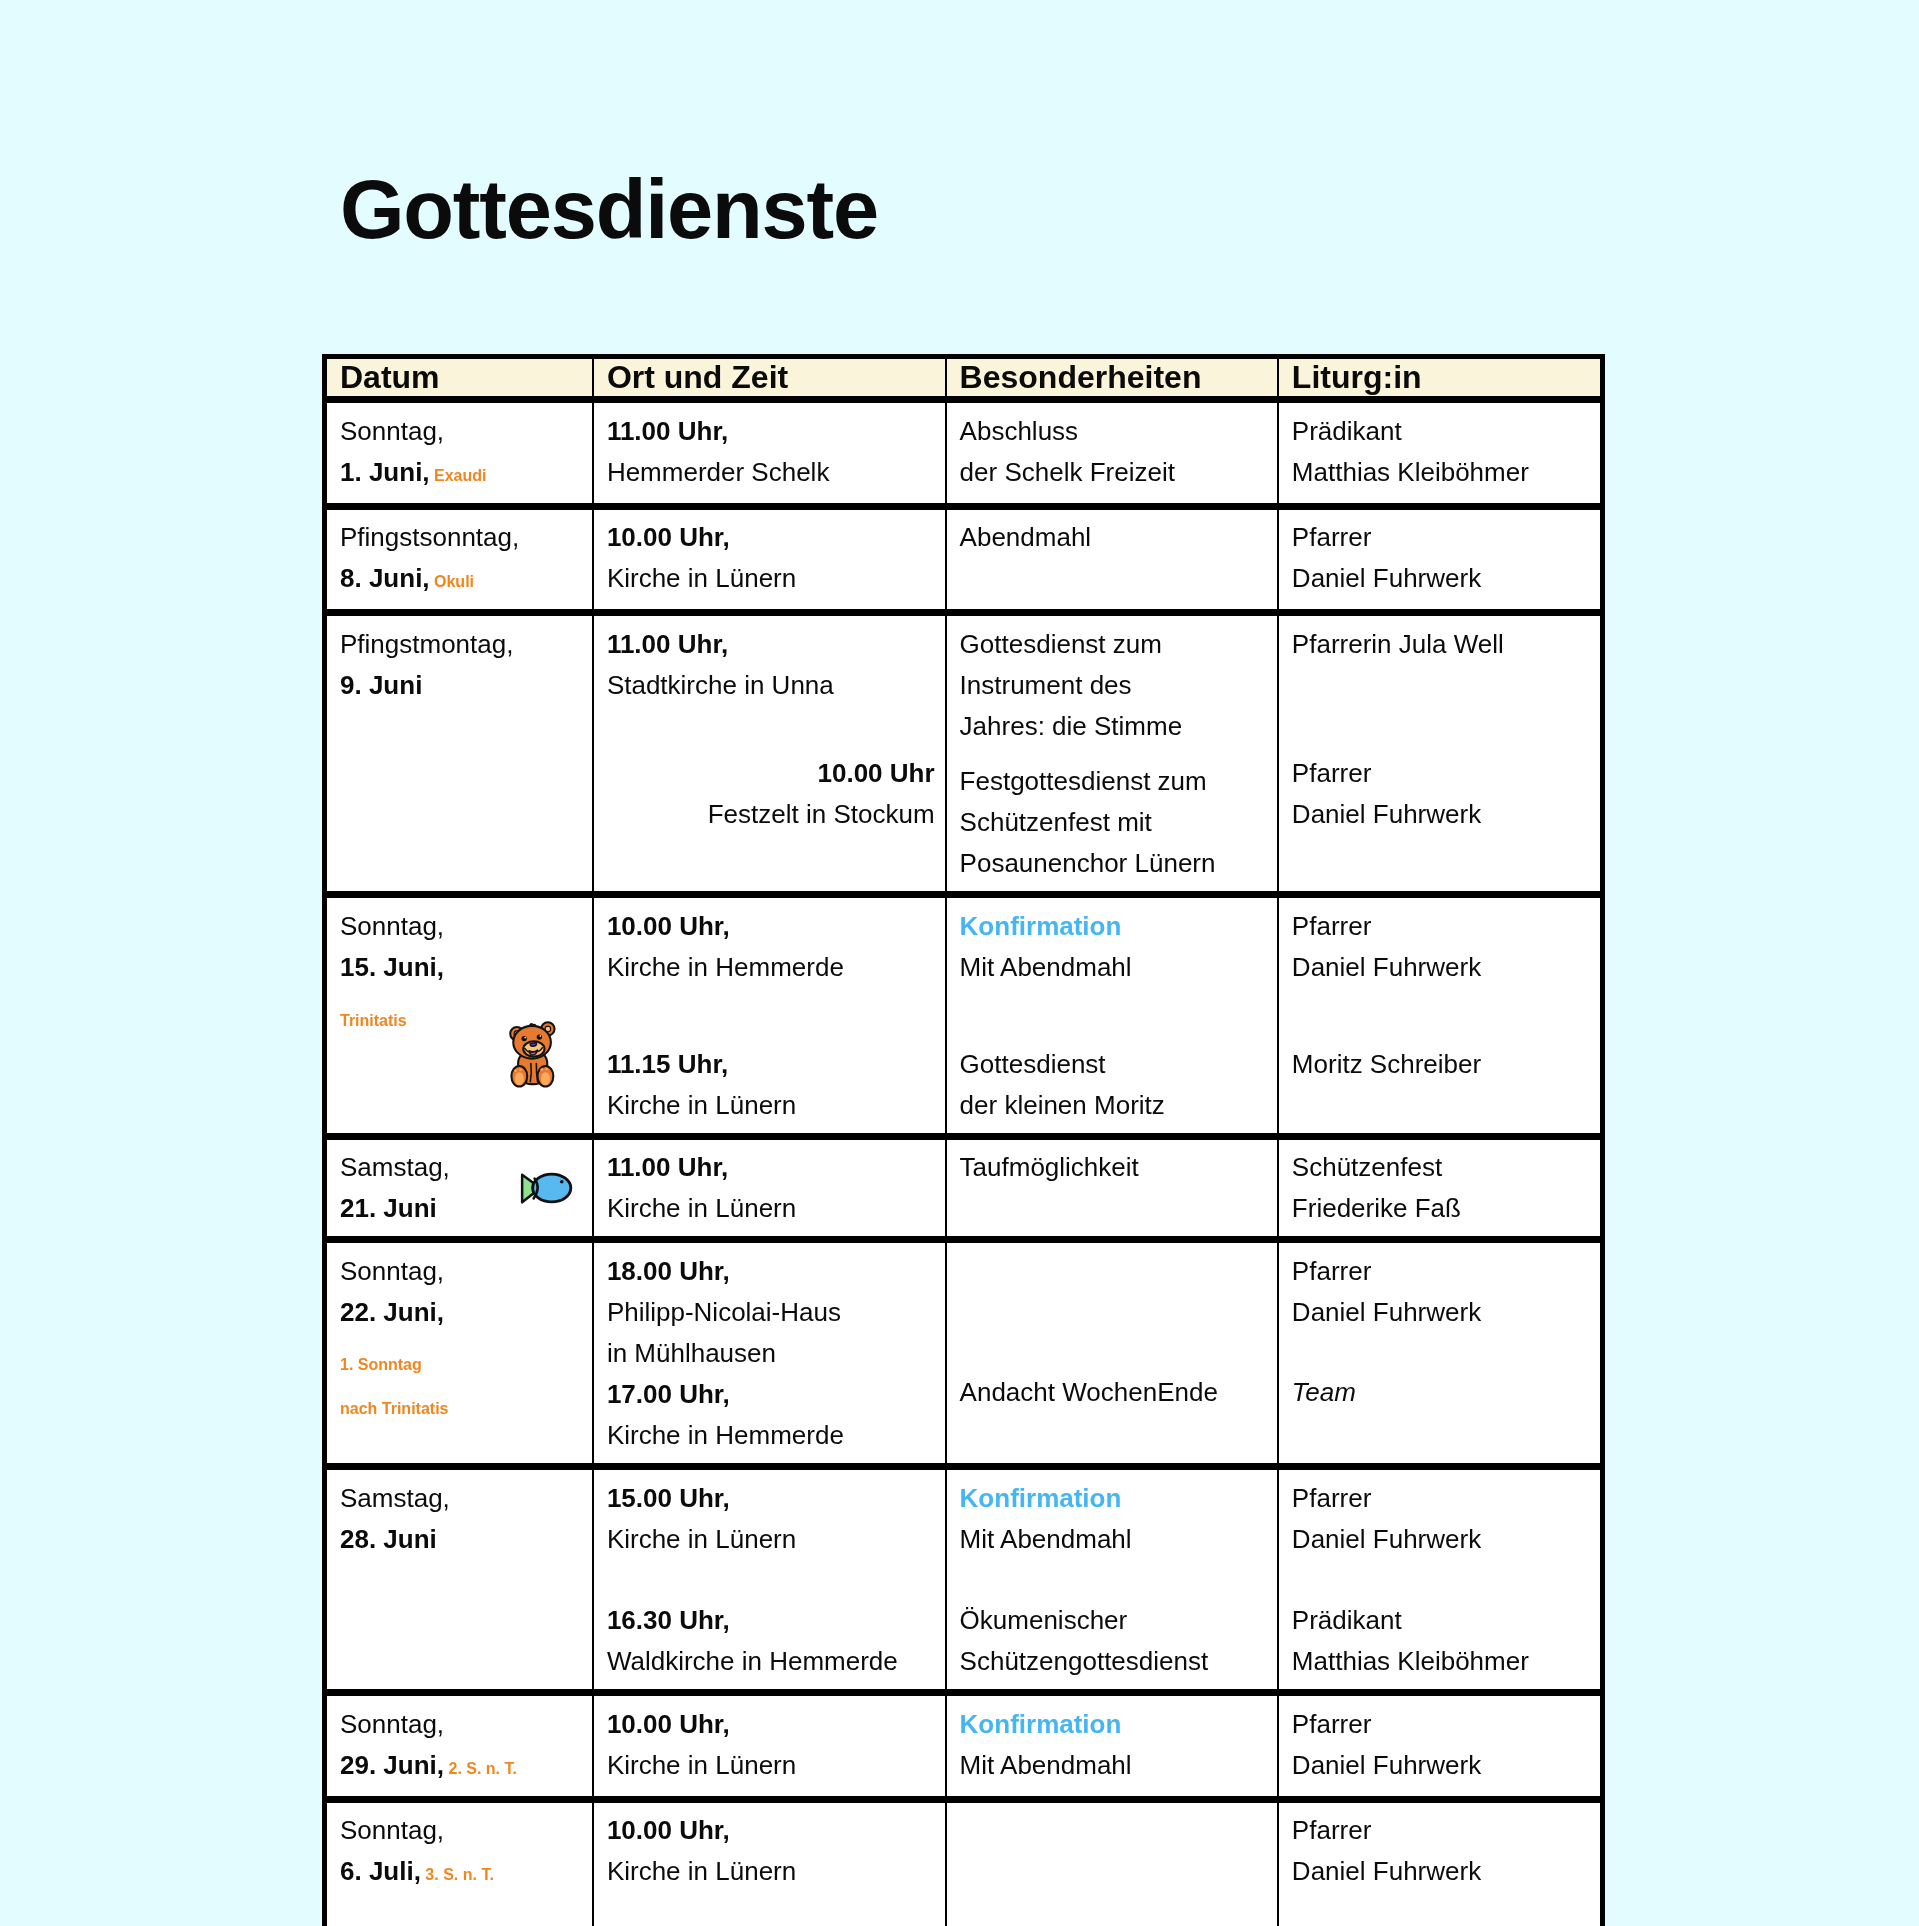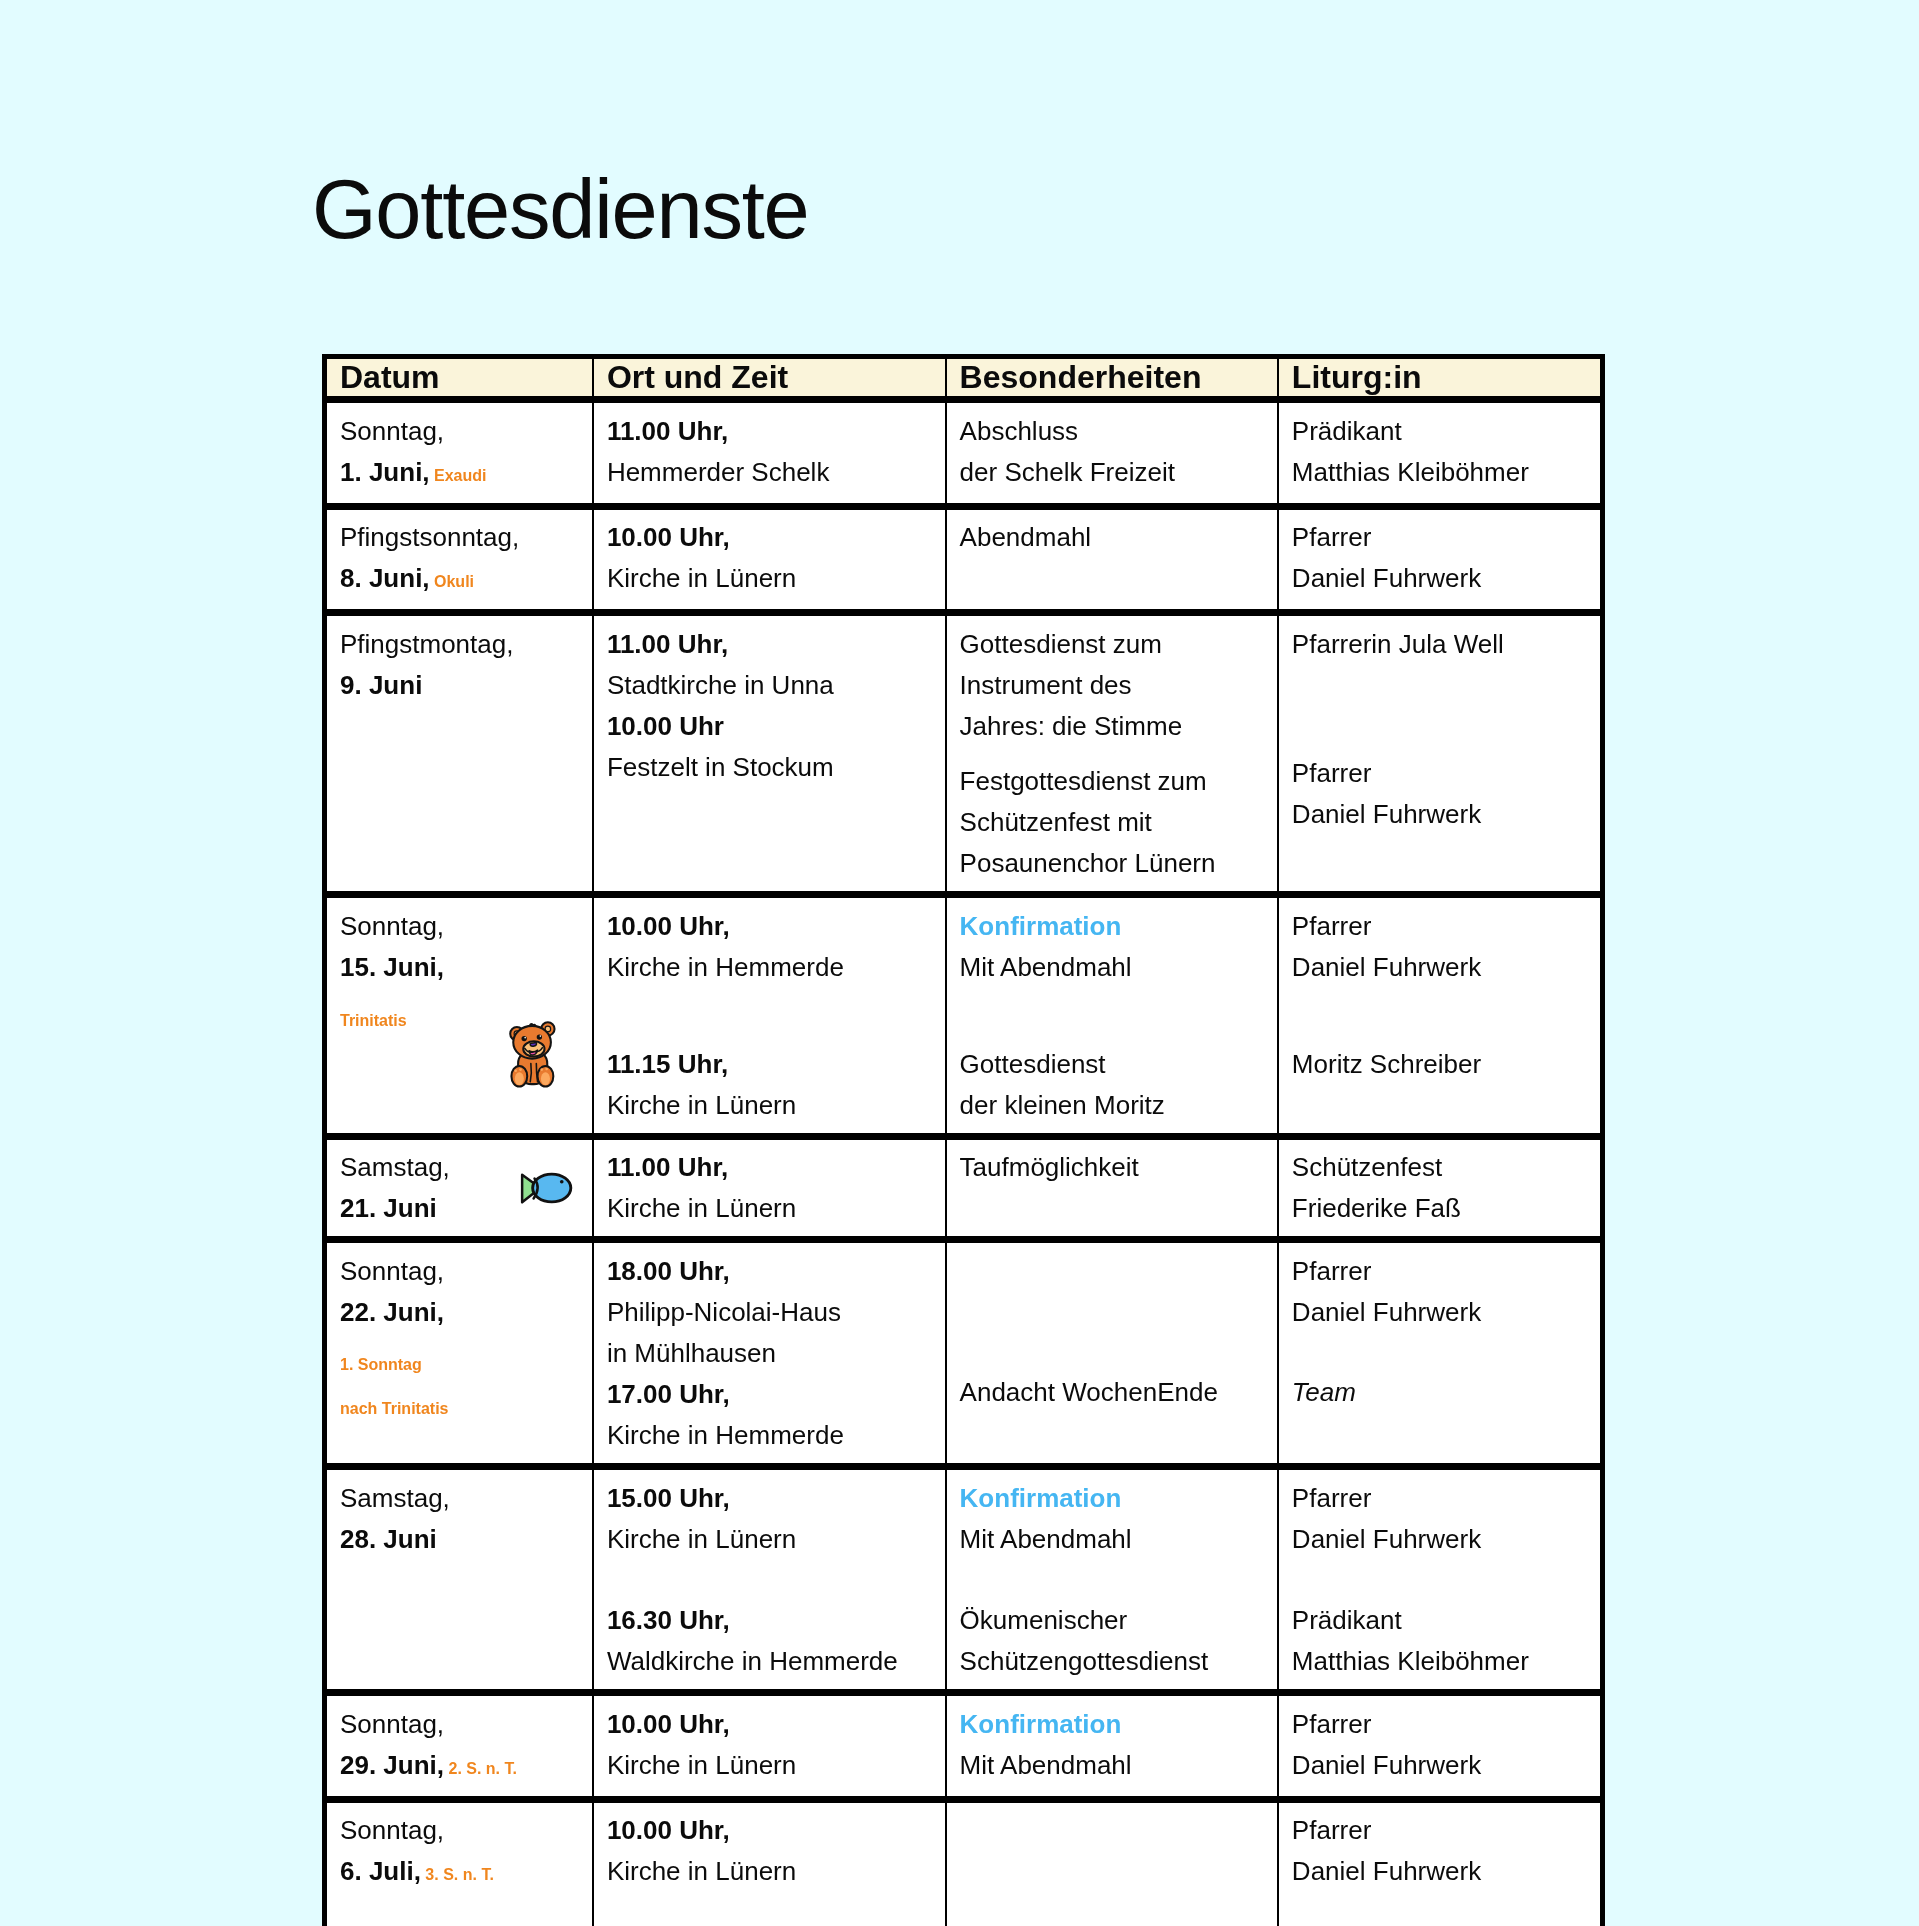--- a/index.html
+++ b/index.html
@@ -4,22 +4,22 @@
 <style>
   html,body{margin:0;padding:0;}
   body{
     width:1920px;height:2721px;position:relative;overflow:hidden;
     background:var(--page-bg,#E2FCFF);
     font-family:"Liberation Sans",sans-serif;
     color:#0b0b0b;
     -webkit-font-smoothing:antialiased;
   }
   .title{
-    position:absolute;left:312px;top:162px;margin:0;
-    font-size:83px;font-weight:normal;letter-spacing:-1.2px;color:#0b0b0b;
+    position:absolute;left:340px;top:162px;margin:0;
+    font-size:83px;font-weight:bold;letter-spacing:-1.2px;color:#0b0b0b;
   }
   table.schedule{
     position:absolute;left:322px;top:354px;width:1283px;
     border-collapse:collapse;table-layout:fixed;
     background:#ffffff;
     border:5.4px solid #000;
   }
   col.c0{width:21%;} col.c1{width:27.6%;} col.c2{width:26%;} col.c3{width:25.4%;}
   th,td{
     border:2.7px solid #000;
@@ -121,21 +121,21 @@
           <div class="block">
             <div class="line"><span class="seg">Pfingstmontag,</span></div>
             <div class="line"><span class="seg bold">9. Juni</span></div>
           </div>
         </td>
         <td>
           <div class="block">
             <div class="line"><span class="seg bold">11.00 Uhr,</span></div>
             <div class="line"><span class="seg">Stadtkirche in Unna</span></div>
           </div>
-          <div class="block" style="">
+          <div class="block" style="margin-top: 47px; text-align: right;">
             <div class="line"><span class="seg bold">10.00 Uhr</span></div>
             <div class="line"><span class="seg">Festzelt in Stockum</span></div>
           </div>
         </td>
         <td>
           <div class="block">
             <div class="line"><span class="seg">Gottesdienst zum</span></div>
             <div class="line"><span class="seg">Instrument des</span></div>
             <div class="line"><span class="seg">Jahres: die Stimme</span></div>
           </div>

